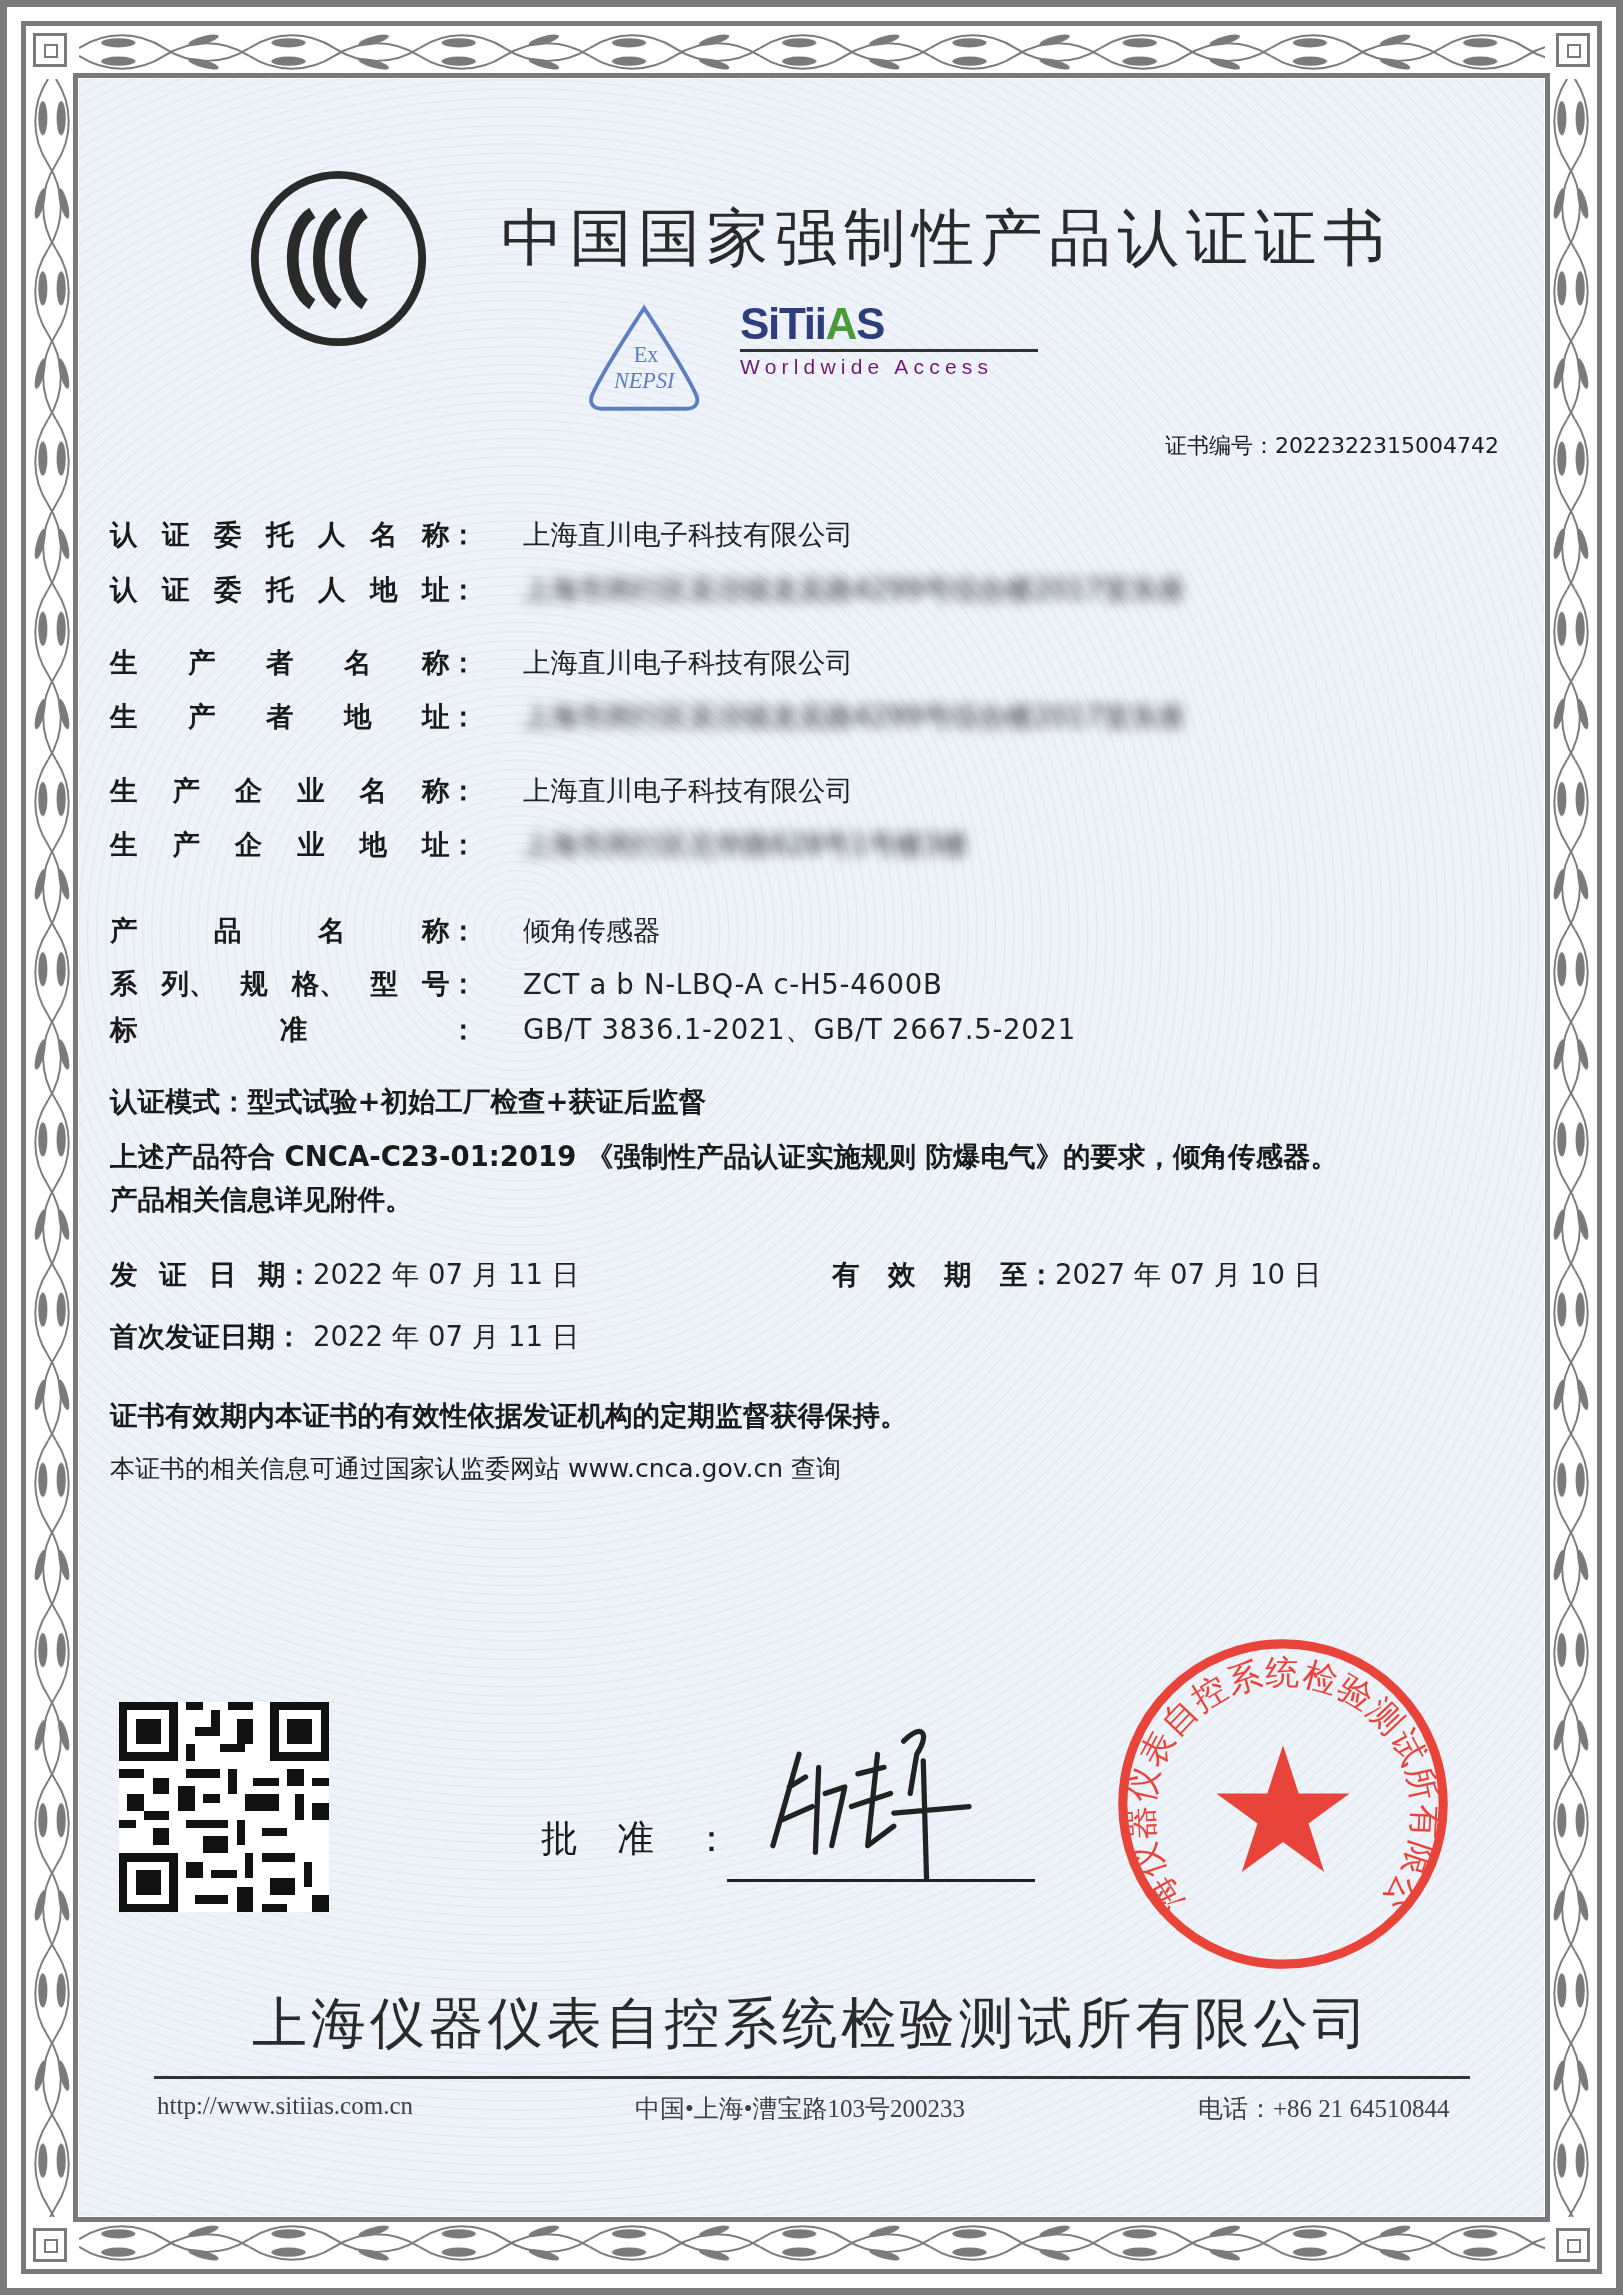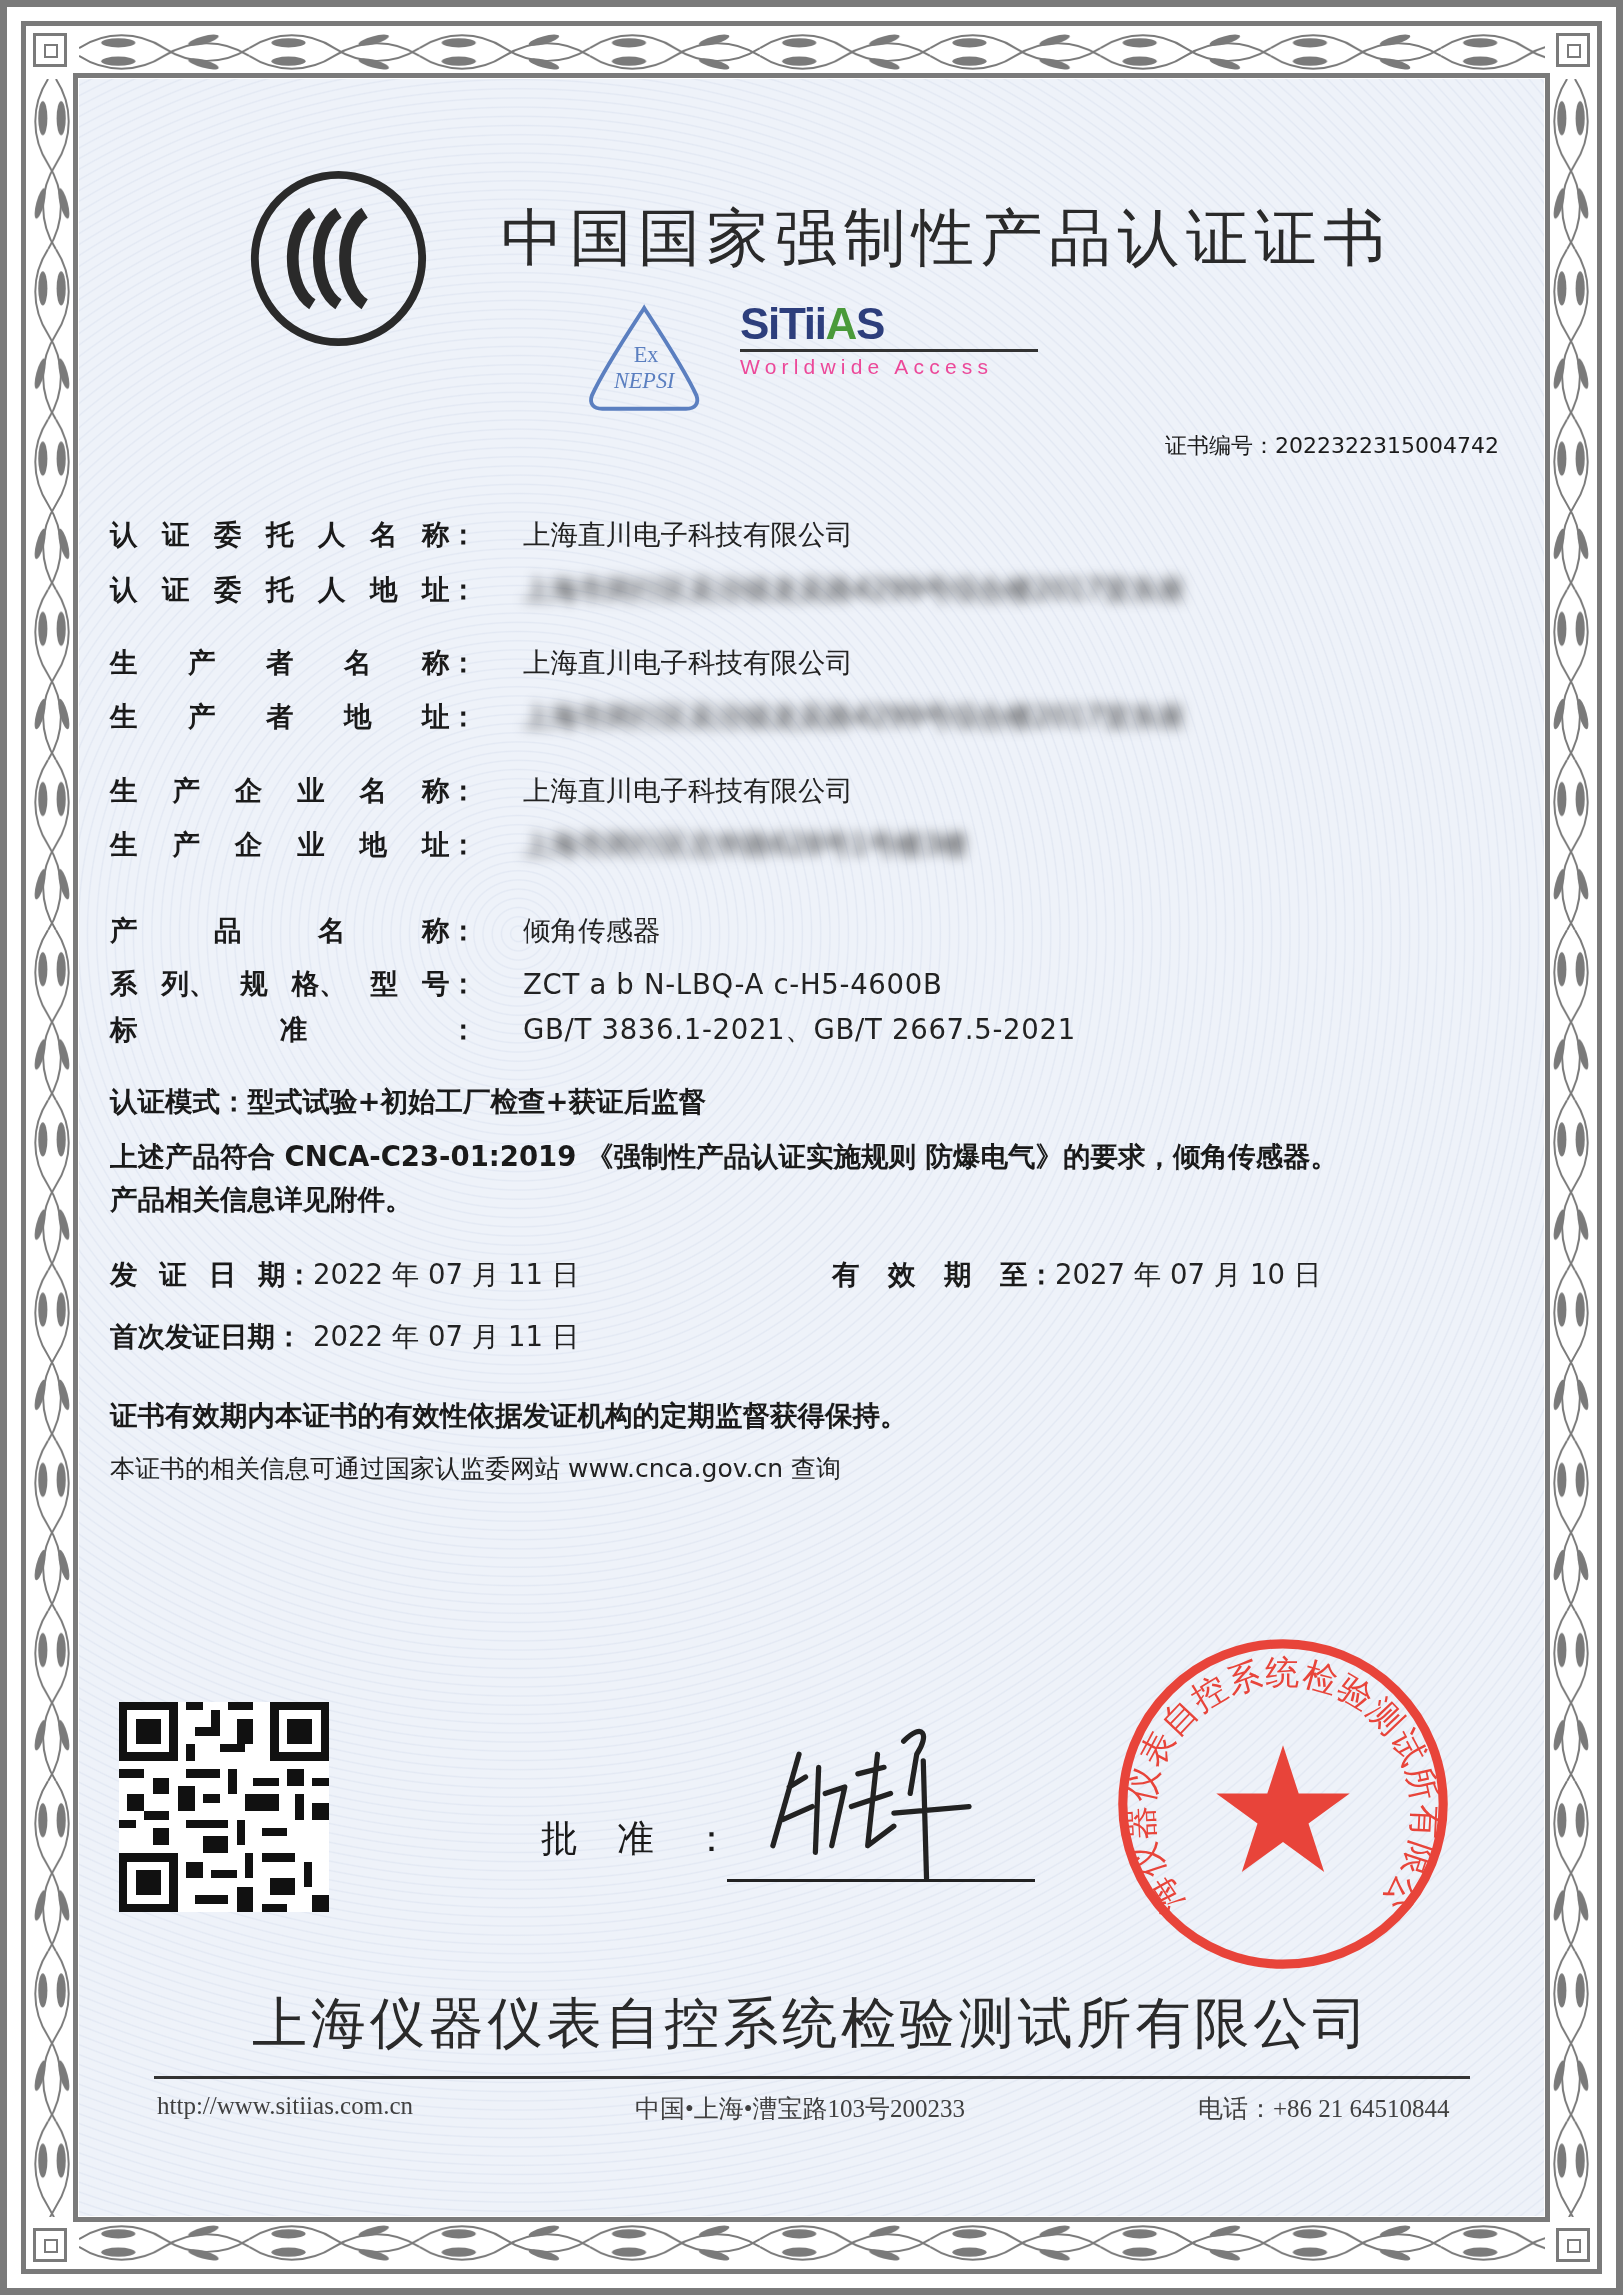--- a/index.html
+++ b/index.html
@@ -24,21 +24,21 @@
   .corner::after { content:""; position:absolute; left:7.9px; top:7.9px; width:10.5px; height:10.5px; border:2.6px solid #7a7a7a; }
 
   .abs { position:absolute; }
   .ccc-logo { left:247px; top:167px; width:183px; height:183px; }
   .title { left:501px; top:196px; font-size:62px; letter-spacing:6.5px; color:#2a2a2a; font-weight:normal; white-space:nowrap; }
   .nepsi { left:584px; top:304px; width:121px; height:108px; }
   .sitiias { left:740px; top:302px; }
   .sitiias-word { font-family:"Liberation Sans", sans-serif; font-weight:bold; font-size:44px; color:#2d3e7c; letter-spacing:-1.3px; line-height:1; }
   .sitiias-word .green { color:#4a9a3a; }
   .sitiias-rule { height:3.9px; background:#333; margin-top:2.6px; width:298px; }
-  .sitiias-tag { font-family:"Liberation Sans", sans-serif; font-size:21px; letter-spacing:5.2px; color:#ec4899; margin-top:2.6px; }
+  .sitiias-tag { font-family:"Liberation Sans", sans-serif; font-size:21px; letter-spacing:5.2px; color:#701a75; margin-top:2.6px; }
   .cert-no { right:124px; top:431px; font-size:22px; font-weight:normal; white-space:nowrap; }
 
   .row { position:absolute; left:110px; font-size:27.5px; white-space:nowrap; display:flex; align-items:center; }
   .row .lbl { font-weight:bold; width:367px; display:flex; justify-content:space-between; padding-right:0; }
   .row .lbl span { display:inline-block; }
   .row .val { margin-left:46px; color:#222; }
   .blur { filter:blur(5.9px); color:#555; }
   .model { font-family:"DejaVu Sans", sans-serif; letter-spacing:0.7px; }
 
   .para { position:absolute; left:110px; font-size:27.5px; font-weight:bold; white-space:nowrap; }

